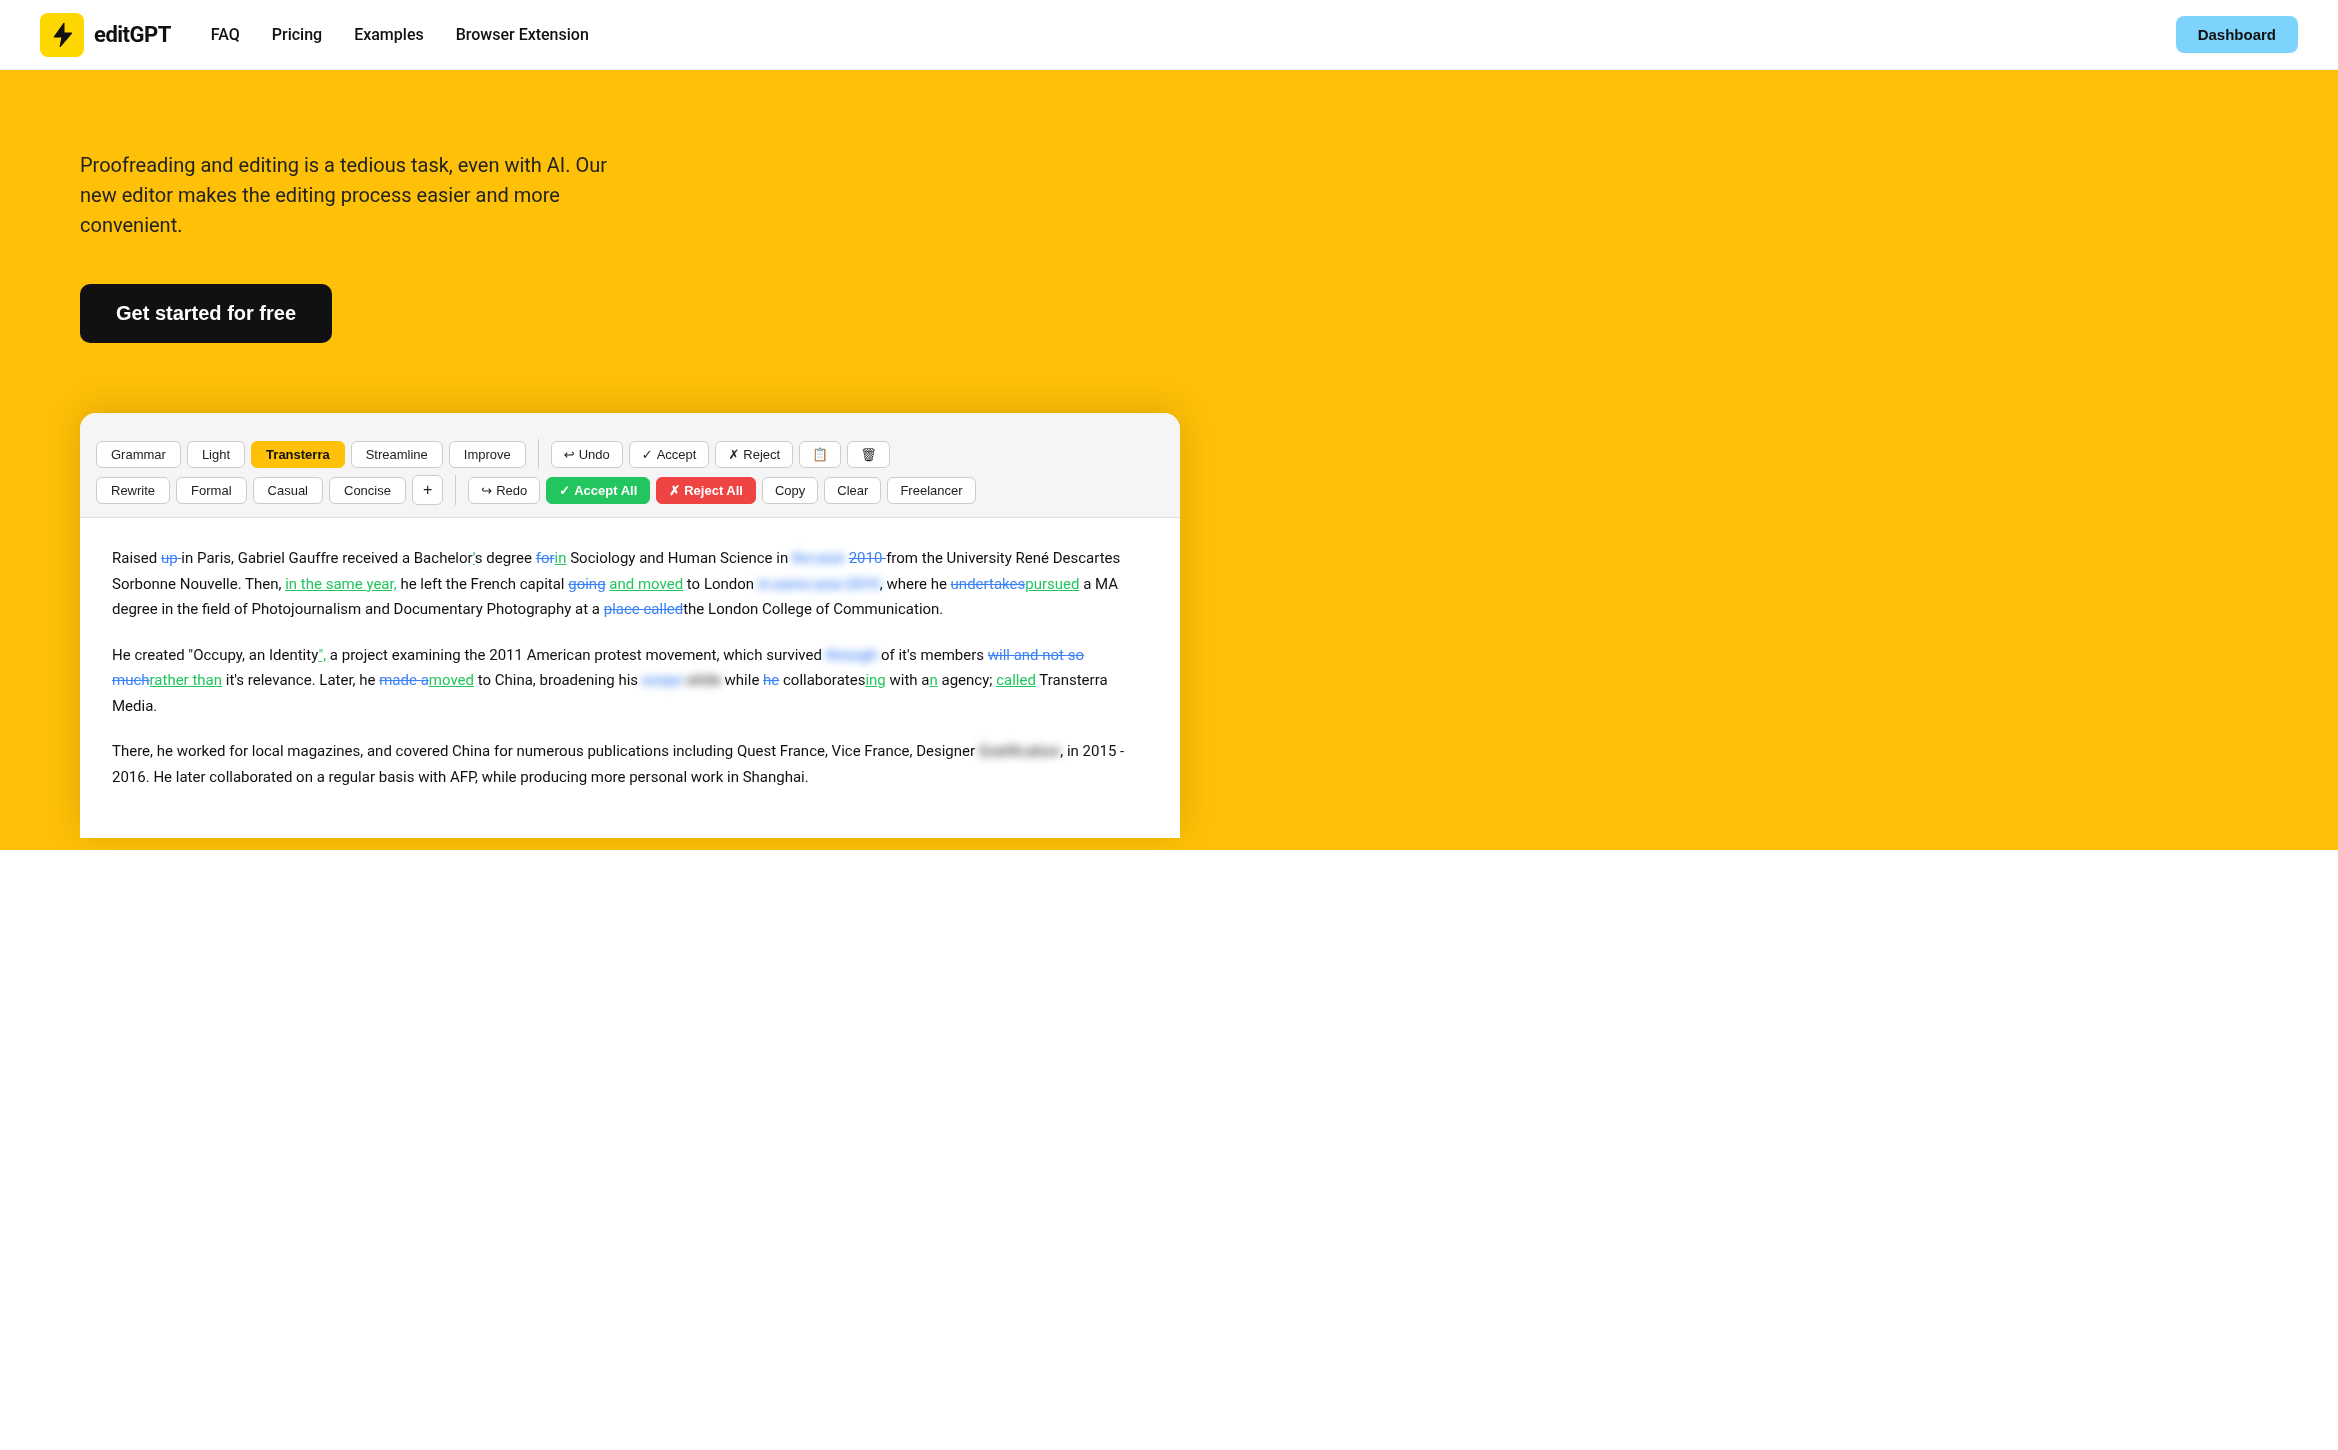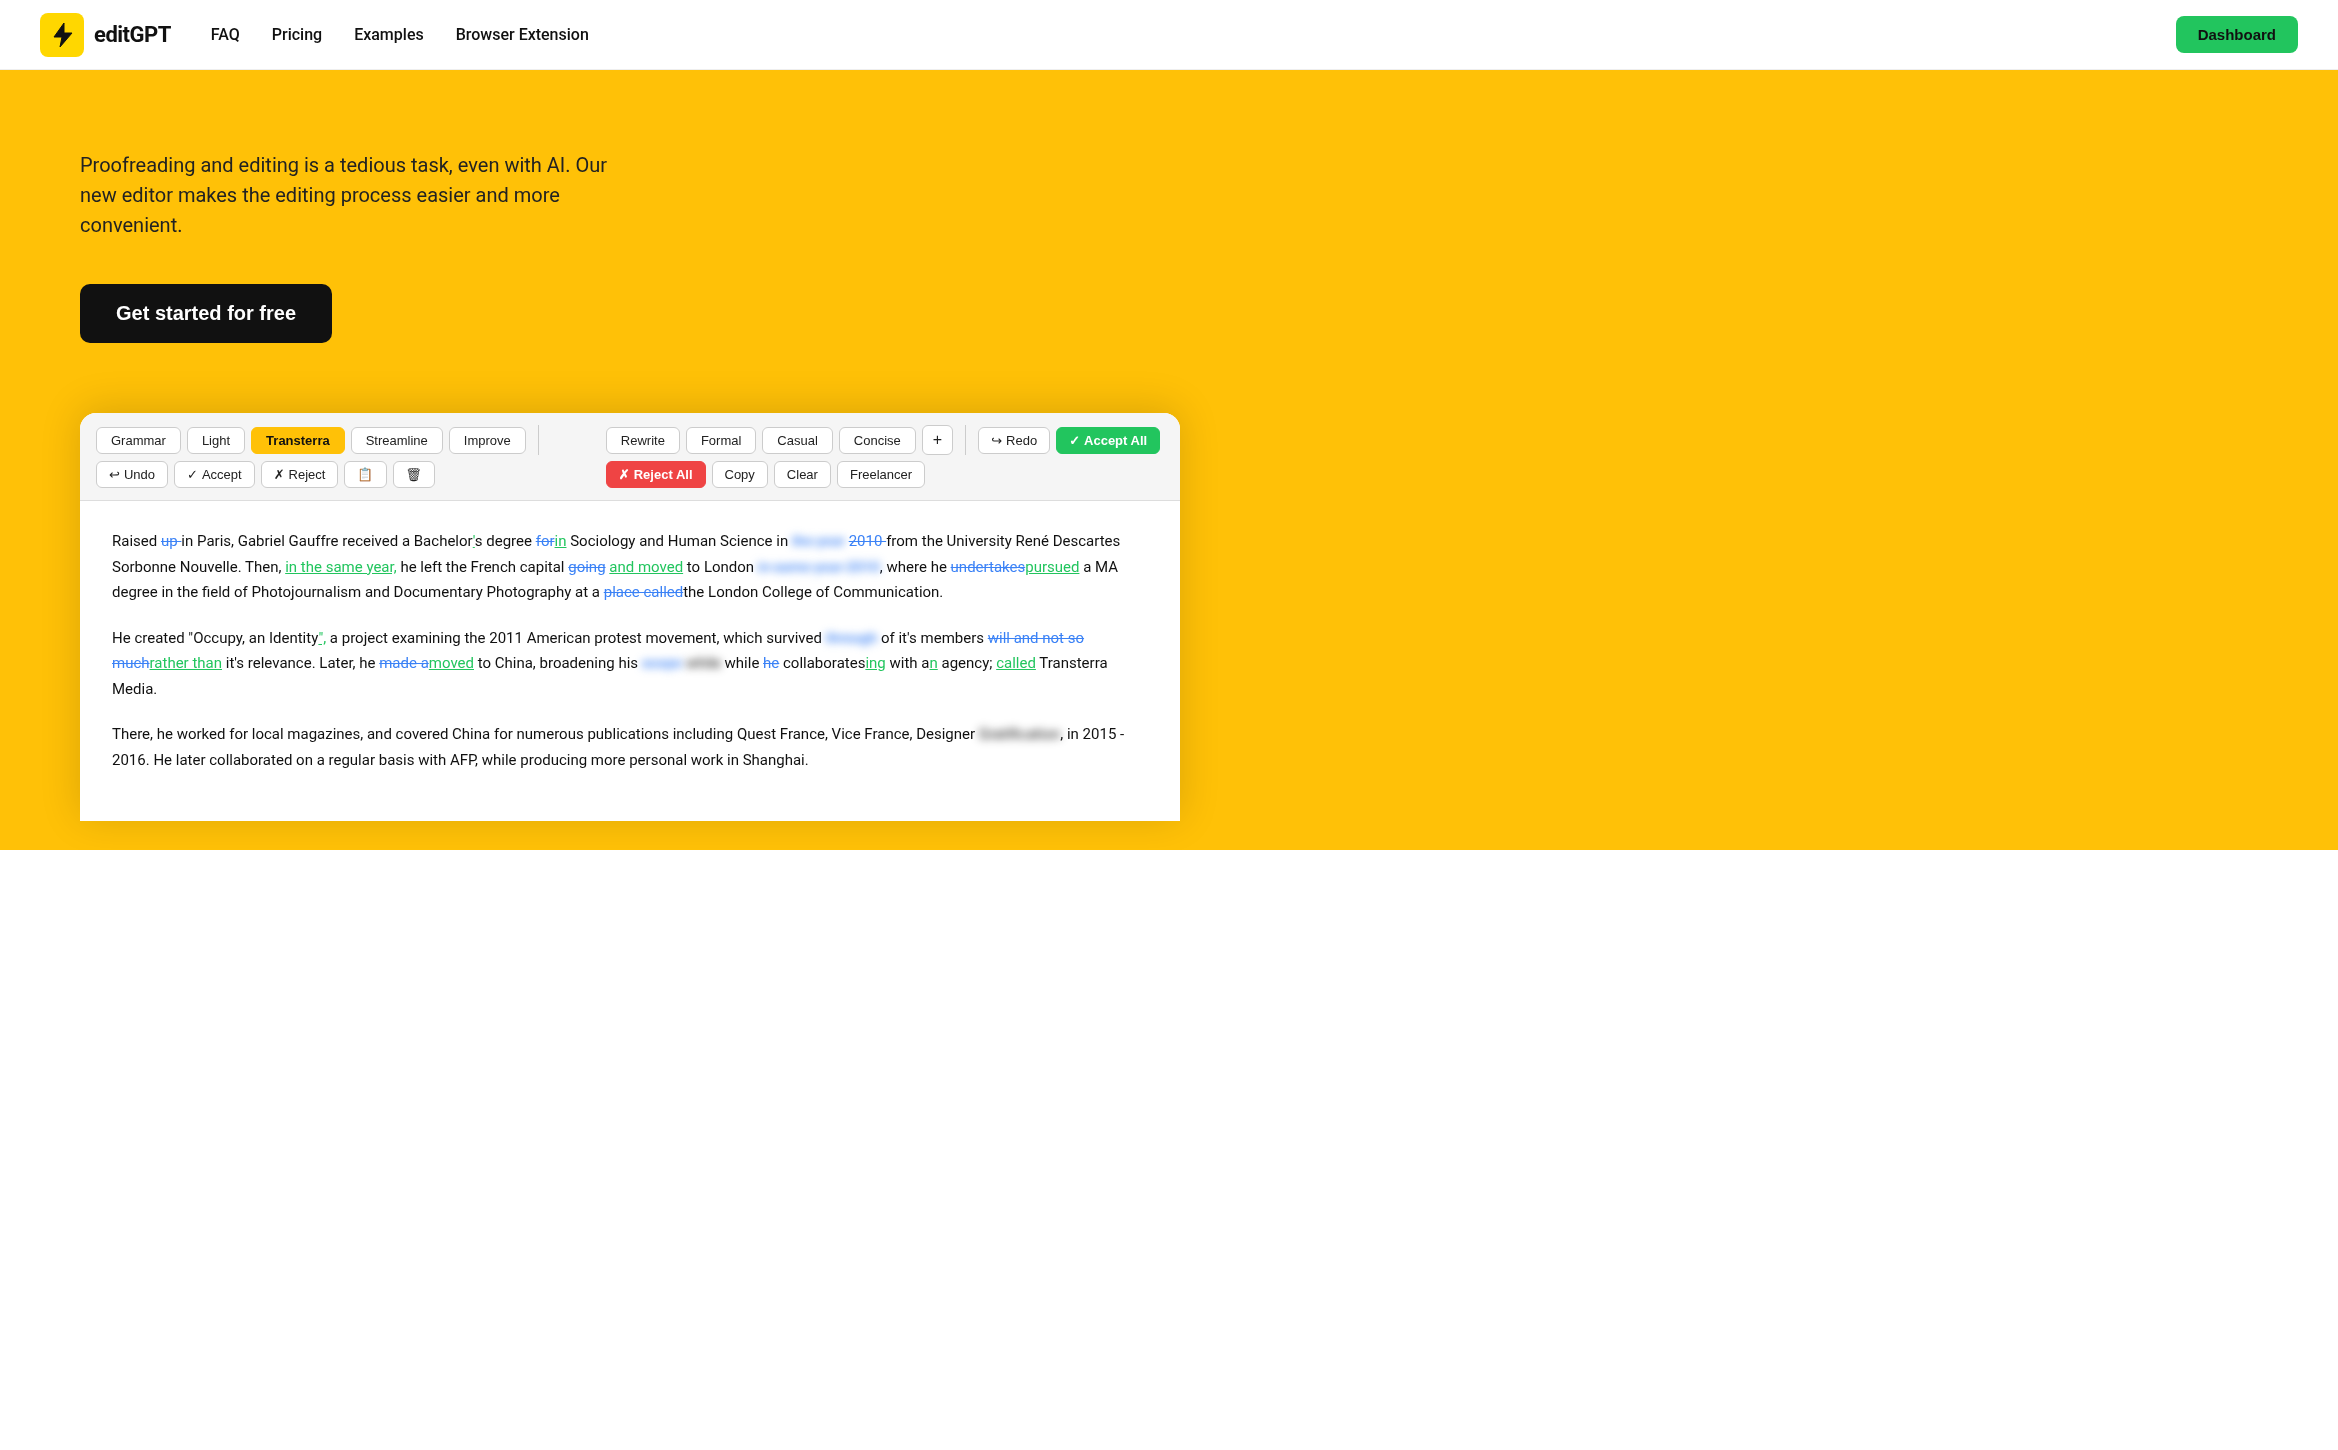--- a/index.html
+++ b/index.html
@@ -67,21 +67,21 @@
     }
 
     .nav-links a {
       text-decoration: none;
       color: #111;
       font-size: 16px;
       font-weight: 500;
     }
 
     .dashboard-btn {
-      background: #22c55e;
+      background: #7dd3fc;
       border: none;
       border-radius: 8px;
       padding: 10px 22px;
       font-size: 15px;
       font-weight: 600;
       color: #111;
       cursor: pointer;
     }
 
     
@@ -266,21 +266,21 @@
 
 <section class="hero">
   <div class="hero-content">
     <p class="hero-subtitle">Proofreading and editing is a tedious task, even with AI. Our new editor makes the editing process easier and more convenient.</p>
     <button class="cta-btn">Get started for free</button>
   </div>
 
   <div class="editor-preview">
 
     <div class="editor-toolbar">
-      <div style="display:flex;gap:6px;flex:1;">
+      <div style="display:flex;flex-direction:column;gap:6px;flex:1;margin-top:14px;">
         <div class="toolbar-row">
           <button class="toolbar-btn">Grammar</button>
           <button class="toolbar-btn">Light</button>
           <button class="toolbar-btn active">Transterra</button>
           <button class="toolbar-btn">Streamline</button>
           <button class="toolbar-btn">Improve</button>
           <div class="toolbar-divider"></div>
           <button class="toolbar-action-btn">
             <span>↩</span>
             <span>Undo</span>

